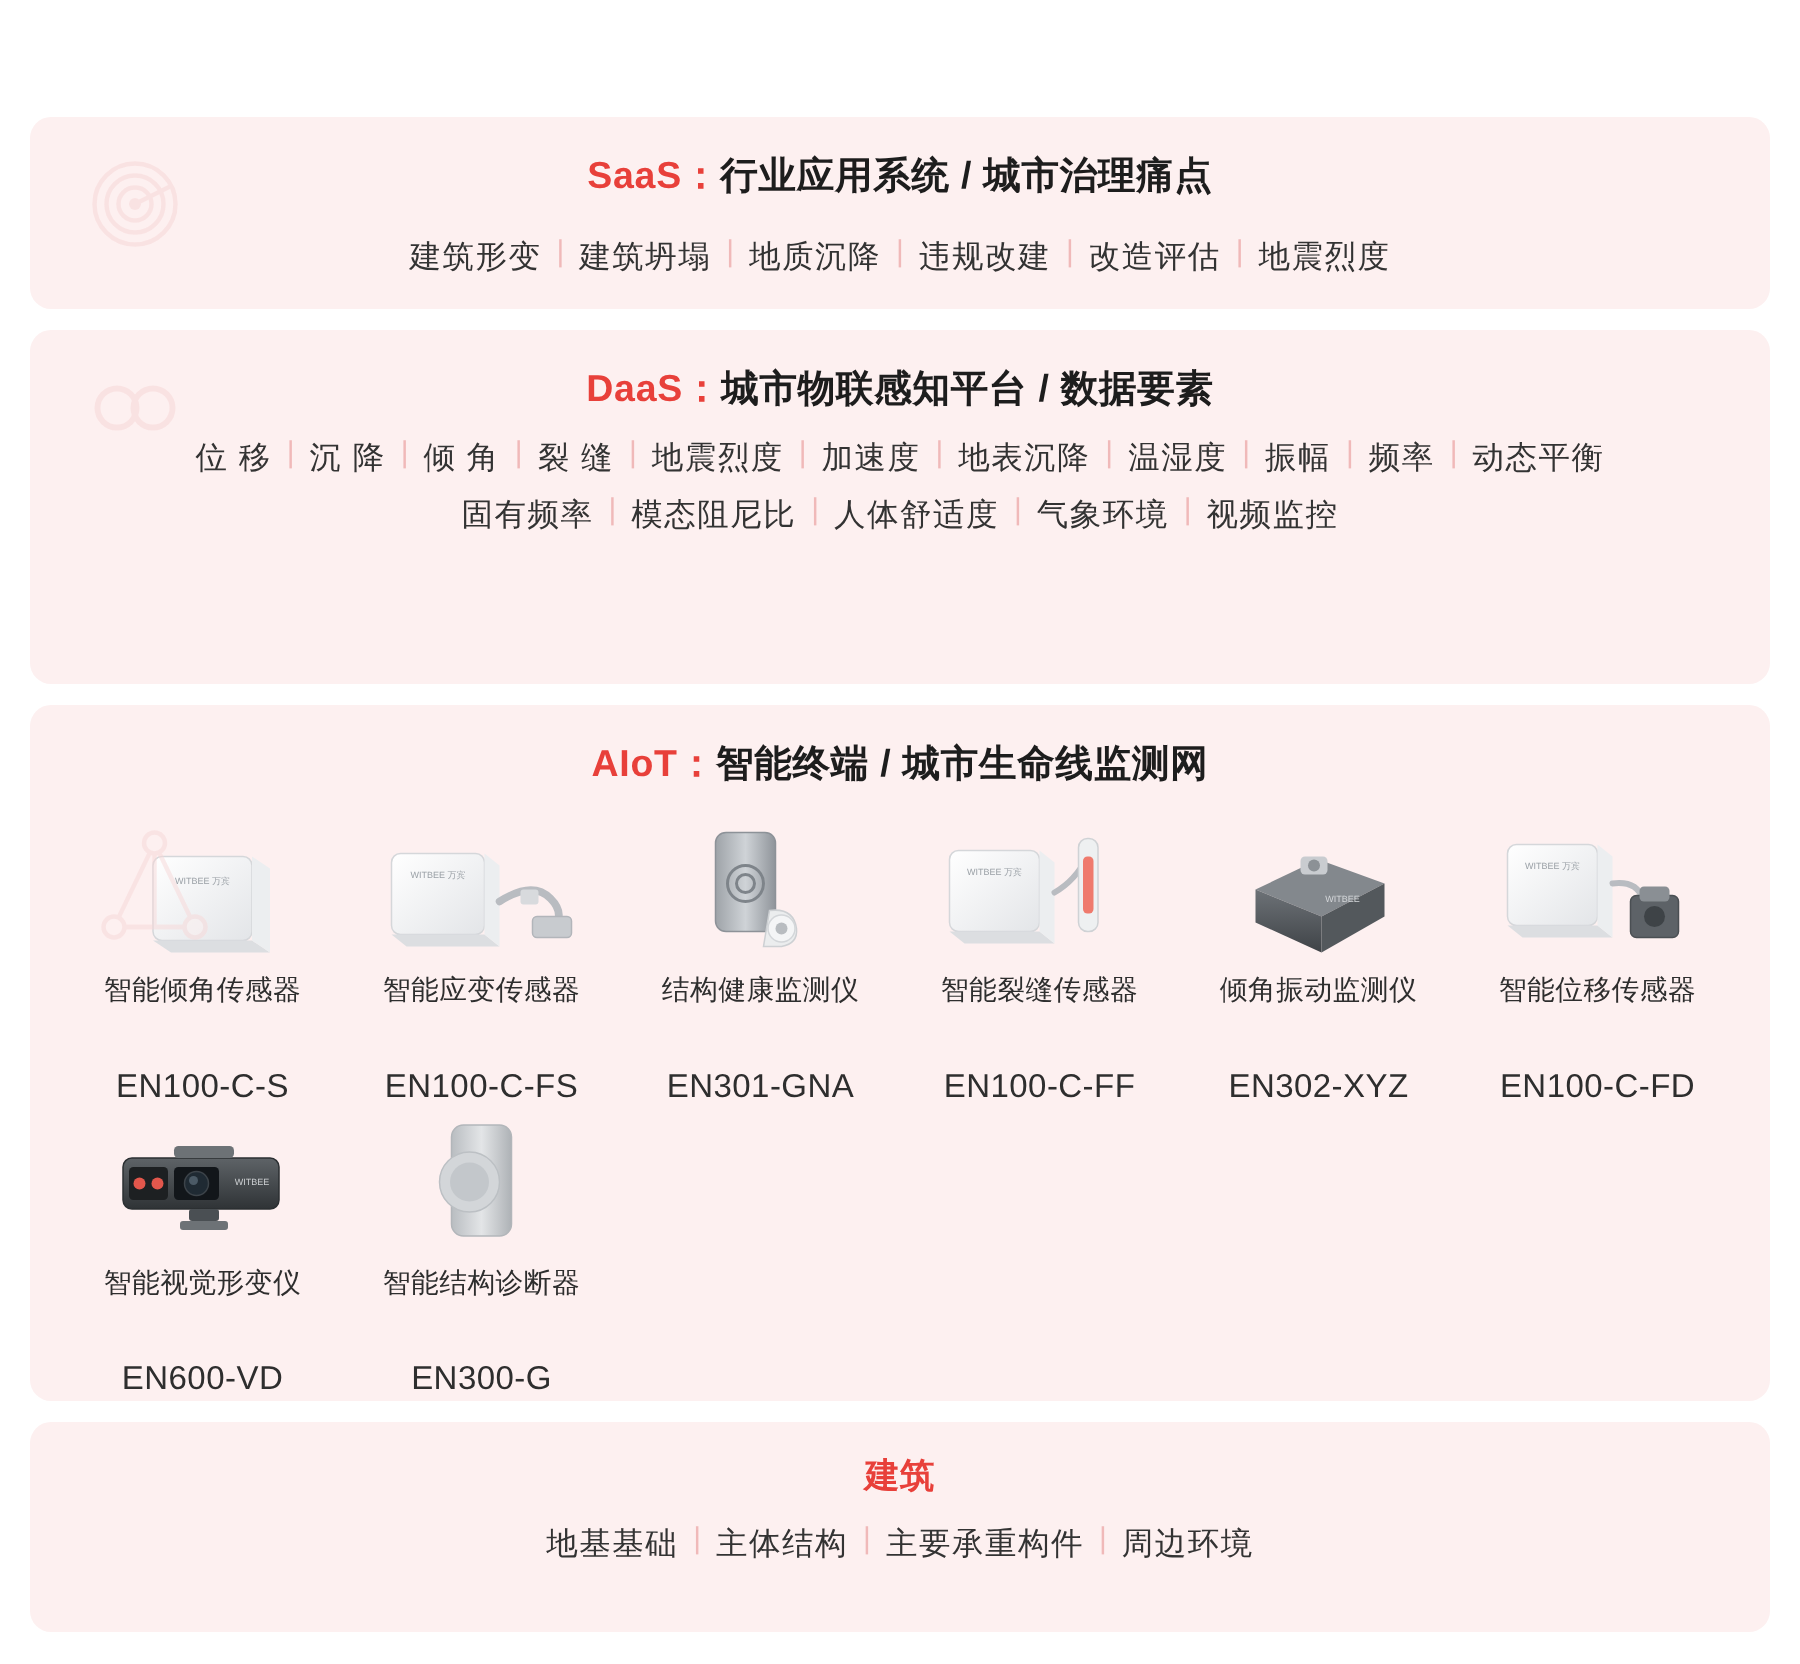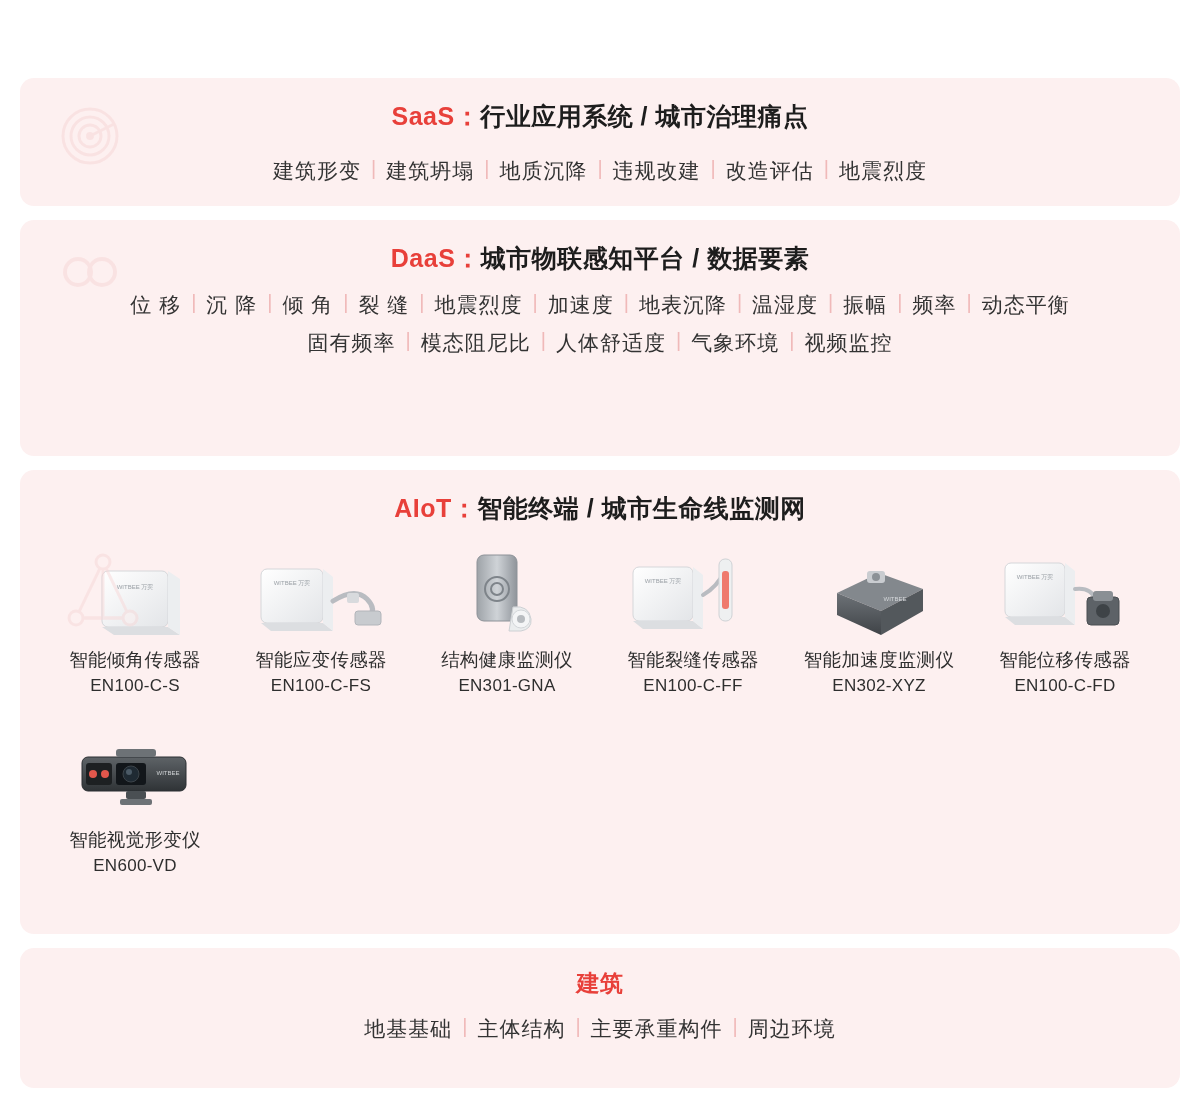--- a/index.html
+++ b/index.html
@@ -87,21 +87,21 @@
   #panel-daas { height: 236px; }
   #panel-daas .wm { top: 20px; }
 
   
   #panel-aiot { height: 464px; }
   #panel-aiot .wm { left: 40px; top: 78px; width: 86px; height: 86px; opacity: 0.5; }
 
   .device-grid {
     display: grid;
     grid-template-columns: repeat(6, 1fr);
-    row-gap: 27px;
+    row-gap: 0;
     padding: 14px 22px 0 22px;
   }
   .device {
     display: flex;
     flex-direction: column;
     align-items: center;
     text-align: center;
   }
   .device-img {
     height: 96px;
@@ -112,24 +112,25 @@
     margin-bottom: 6px;
   }
   .device-img svg { display: block; }
   .device-name {
     font-size: 18.5px;
     color: #2e2e2e;
     line-height: 1.45;
     letter-spacing: 0.3px;
   }
   .device-model {
-    font-size: 17px;
+    font-size: 22px;
     color: #2e2e2e;
     line-height: 1.45;
     letter-spacing: 0.3px;
+    margin-top: 34px;
   }
 
   
   #panel-building { height: 140px; margin-bottom: 0; }
   #panel-building .panel-header {
     font-size: 23px;
     color: #e8403a;
     padding-top: 20px;
     padding-bottom: 2px;
   }
@@ -326,21 +327,21 @@
                 </linearGradient>
               </defs>
       <path d="M18 44 L60 24 L104 40 L62 62 Z" fill="#83888d"></path>
       <path d="M18 44 L18 66 L62 86 L62 62 Z" fill="url(#g7)"></path>
       <path d="M62 62 L104 40 L104 62 L62 86 Z" fill="#53585c"></path>
       <rect x="48" y="22" width="18" height="12" rx="3" fill="#c9ccd0"></rect>
       <circle cx="57" cy="28" r="4" fill="#8c9196"></circle>
       <text x="76" y="52" font-size="6" fill="#d4d7da" text-anchor="middle" font-family="Liberation Sans, sans-serif">WITBEE</text>
     </svg>
           </div>
-          <div class="device-name">智能加速度监测仪</div>
+          <div class="device-name">倾角振动监测仪</div>
           <div class="device-model">EN302-XYZ</div>
         </div>
         <div class="device">
           <div class="device-img">
             <svg width="140" height="92" viewBox="0 0 140 92">
       <defs>
                 <linearGradient id="g8" x1="0" y1="0" x2="1" y2="1">
         <stop offset="0" stop-color="#ffffff"></stop>
                   <stop offset="1" stop-color="#e3e5e8"></stop>
                 </linearGradient>
@@ -376,20 +377,38 @@
       <circle cx="69" cy="43" r="3" fill="#4b5a66"></circle>
       <rect x="56" y="20" width="40" height="8" rx="3" fill="#6d7276"></rect>
       <rect x="66" y="62" width="20" height="8" rx="2" fill="#4a4f53"></rect>
       <rect x="60" y="70" width="32" height="6" rx="2" fill="#6d7276"></rect>
       <text x="108" y="46" font-size="6" fill="#cdd0d3" text-anchor="middle" font-family="Liberation Sans, sans-serif">WITBEE</text>
     </svg>
           </div>
           <div class="device-name">智能视觉形变仪</div>
           <div class="device-model">EN600-VD</div>
         </div>
+        <div class="device">
+          <div class="device-img">
+            <svg width="100" height="92" viewBox="0 0 100 92">
+      <defs>
+                <linearGradient id="g11" x1="0" y1="0" x2="1" y2="0">
+        <stop offset="0" stop-color="#b9bdc1"></stop>
+                  <stop offset="0.5" stop-color="#e3e5e7"></stop>
+                  <stop offset="1" stop-color="#aeb2b6"></stop>
+                </linearGradient>
+              </defs>
+      <rect x="30" y="6" width="40" height="74" rx="8" fill="url(#g11)" stroke="#b2b6ba"></rect>
+      <circle cx="42" cy="44" r="20" fill="#d3d6d9" stroke="#bcc0c4"></circle>
+      <circle cx="42" cy="44" r="13" fill="#c3c7cb"></circle>
+    </svg>
+          </div>
+          <div class="device-name">智能结构诊断器</div>
+          <div class="device-model">EN300-G</div>
+        </div>
       </div>
   </div>
 
   <div class="panel" id="panel-building">
     <div class="panel-header">建筑</div>
     <div class="tag-row" id="building-tags">
         <span class="tag">地基基础</span>
         <span class="sep">|</span>
         <span class="tag">主体结构</span>
         <span class="sep">|</span>

